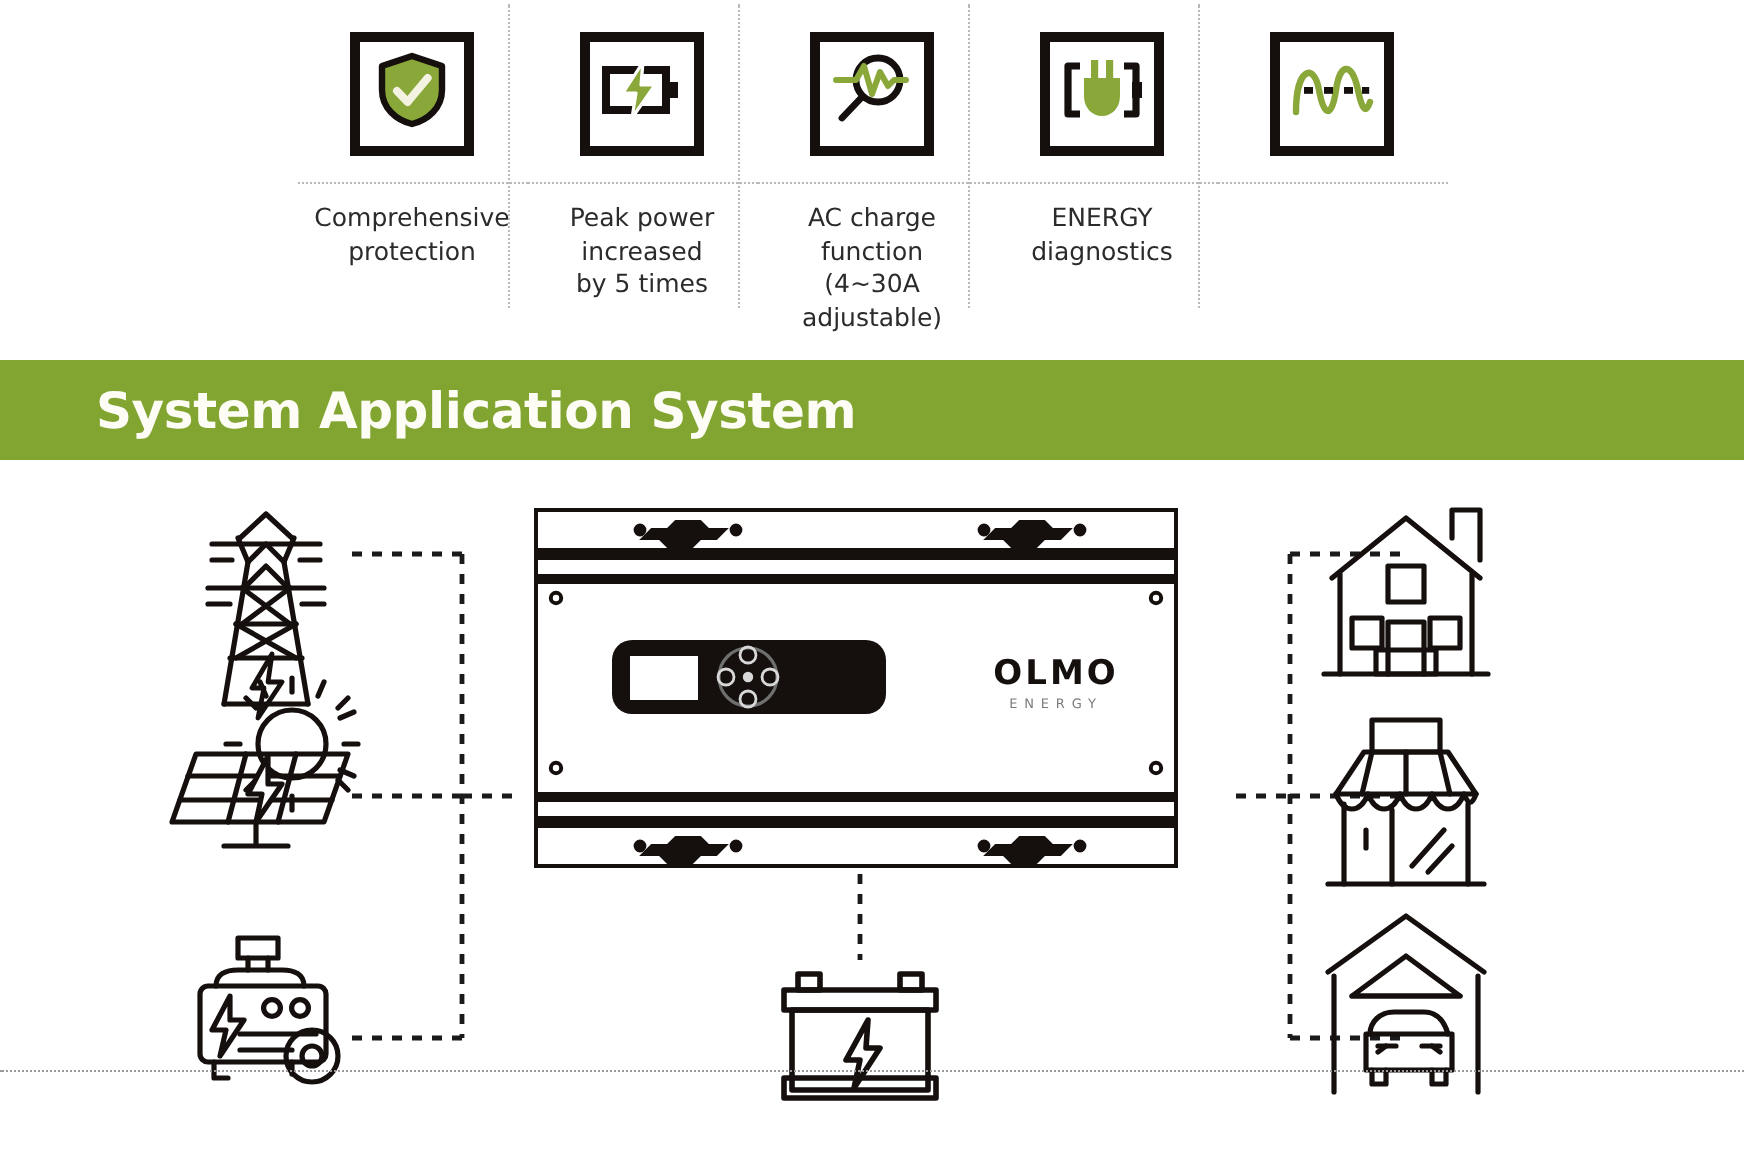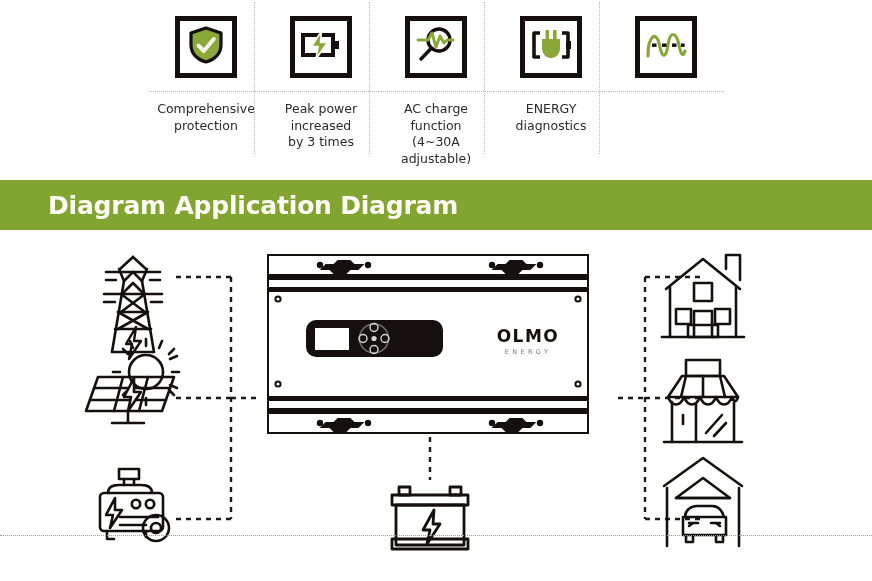--- a/index.html
+++ b/index.html
@@ -106,21 +106,21 @@
           <svg width="40" height="30" viewBox="0 0 40 30">
             <rect x="2" y="5" width="30" height="20" fill="none" stroke="#15100e" stroke-width="4"></rect>
             <rect x="33" y="11" width="5" height="8" fill="#15100e"></rect>
             <path d="M20.5 1 L10.5 16.5 H17 L15 29 L26.5 12.5 H19.5 Z" fill="#8aa83a" stroke="#ffffff" stroke-width="1.6" stroke-linejoin="round"></path>
           </svg>
         </span>
       </div>
       <div class="feature-rule"></div>
       <div class="feature-label">Peak power
 increased
-by 3 times</div>
+by 5 times</div>
     </div>
 
     <div class="feature">
       <div class="feature-icon-box">
         <span>
           <svg width="40" height="38" viewBox="0 0 40 38">
             <circle cx="23" cy="14" r="11" fill="none" stroke="#15100e" stroke-width="3.4"></circle>
             <line x1="15" y1="22.5" x2="5" y2="33" stroke="#15100e" stroke-width="3.4" stroke-linecap="round"></line>
             <path d="M2 14 H12 L16 7 L20 21 L24 10 L28 17 L31 14 H37" fill="none" stroke="#8aa83a" stroke-width="3" stroke-linecap="round" stroke-linejoin="round"></path>
           </svg>
@@ -161,21 +161,21 @@
             <rect x="27" y="15.5" width="4.5" height="3.4" fill="#15100e"></rect>
             <rect x="36" y="15.5" width="3.6" height="3.4" fill="#15100e"></rect>
           </svg>
         </span>
       </div>
       <div class="feature-rule"></div>
     </div>
   </div>
 
   <div class="banner">
-    <div class="banner-title">Diagram Application Diagram</div>
+    <div class="banner-title">System Application System</div>
   </div>
 
   <div class="diagram">
     <svg width="872" height="351" viewBox="0 0 872 351">
 
       <g stroke="#1a1a1a" stroke-width="2.4" stroke-dasharray="5 5" fill="none" stroke-linecap="butt">
         <path d="M176 30 H231"></path>
         <path d="M231 30 V272"></path>
         <path d="M176 151 H231"></path>
         <path d="M176 272 H231"></path>

